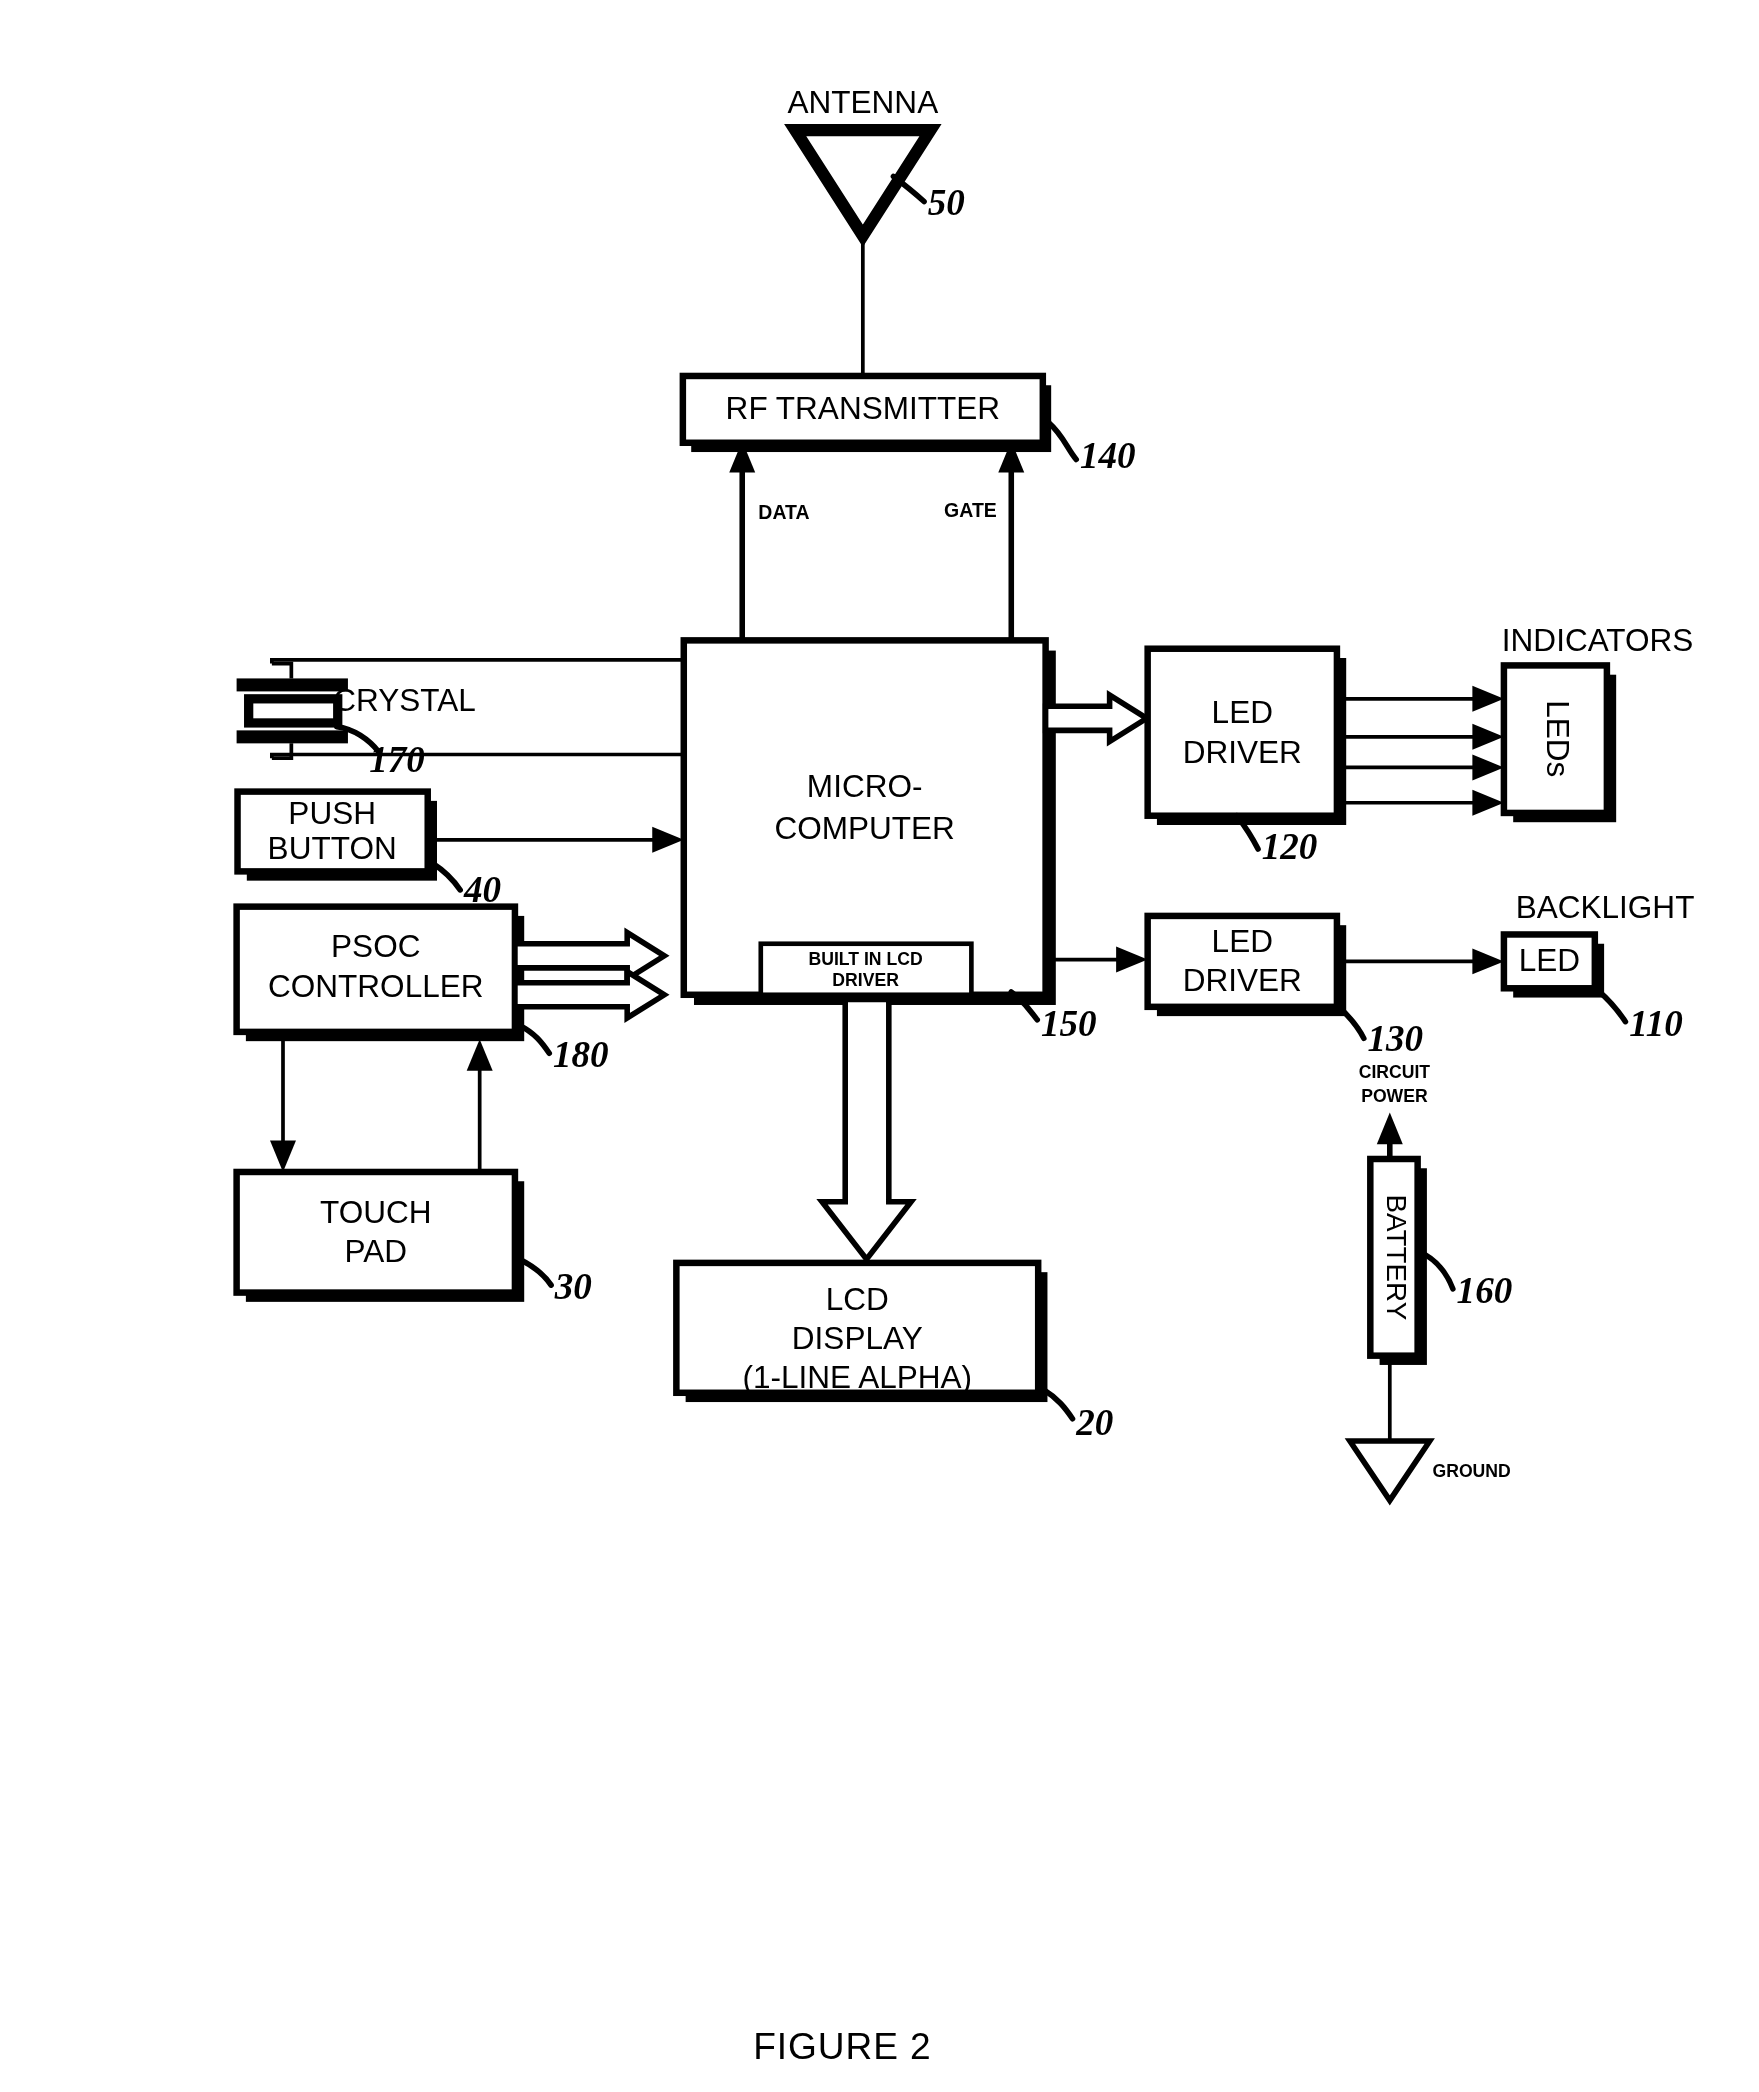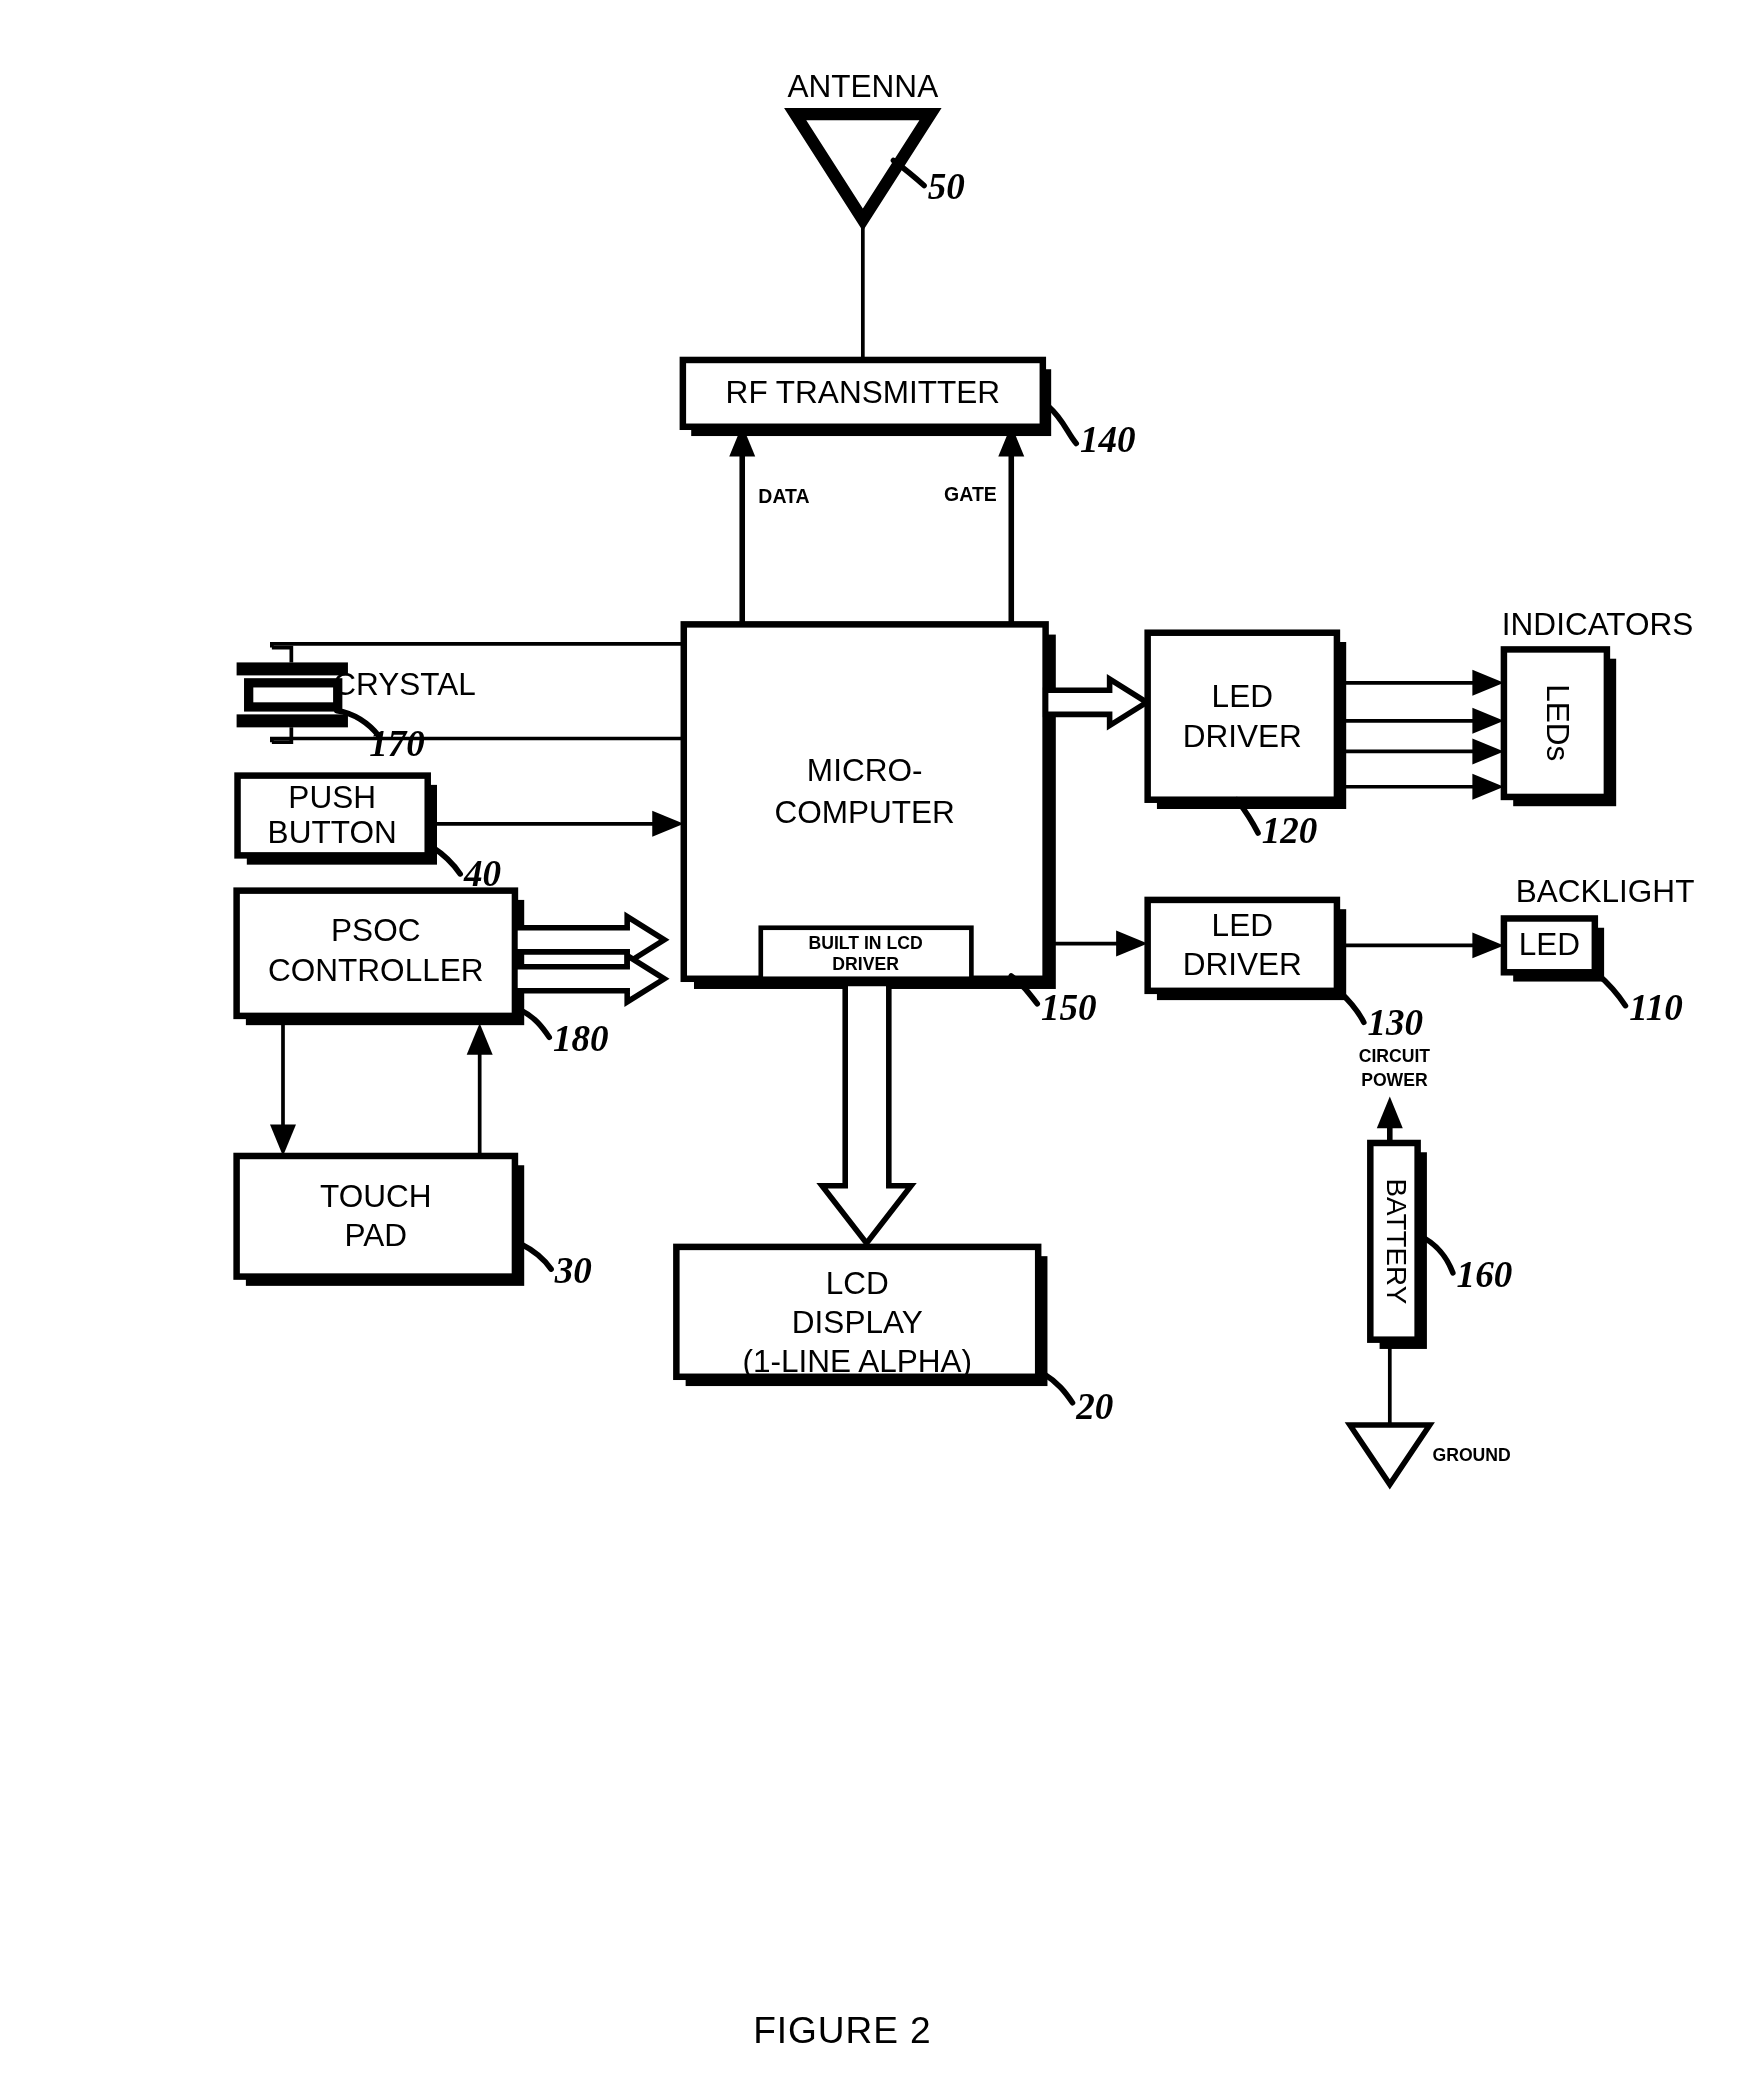--- a/index.html
+++ b/index.html
@@ -10,21 +10,21 @@
   body {
     width: 1760px;
     height: 2093px;
     position: relative;
     font-family: "Liberation Sans", sans-serif;
     color: #000000;
     overflow: hidden;
   }
   #figure-root {
     position: absolute;
-    left: 0; top: 0;
+    left: 0; top: 16px;
     width: 1760px;
     height: 1758px;
   }
   svg#diagram {
     position: absolute;
     left: 0; top: 0;
     width: 1760px;
     height: 2093px;
     display: block;
   }

